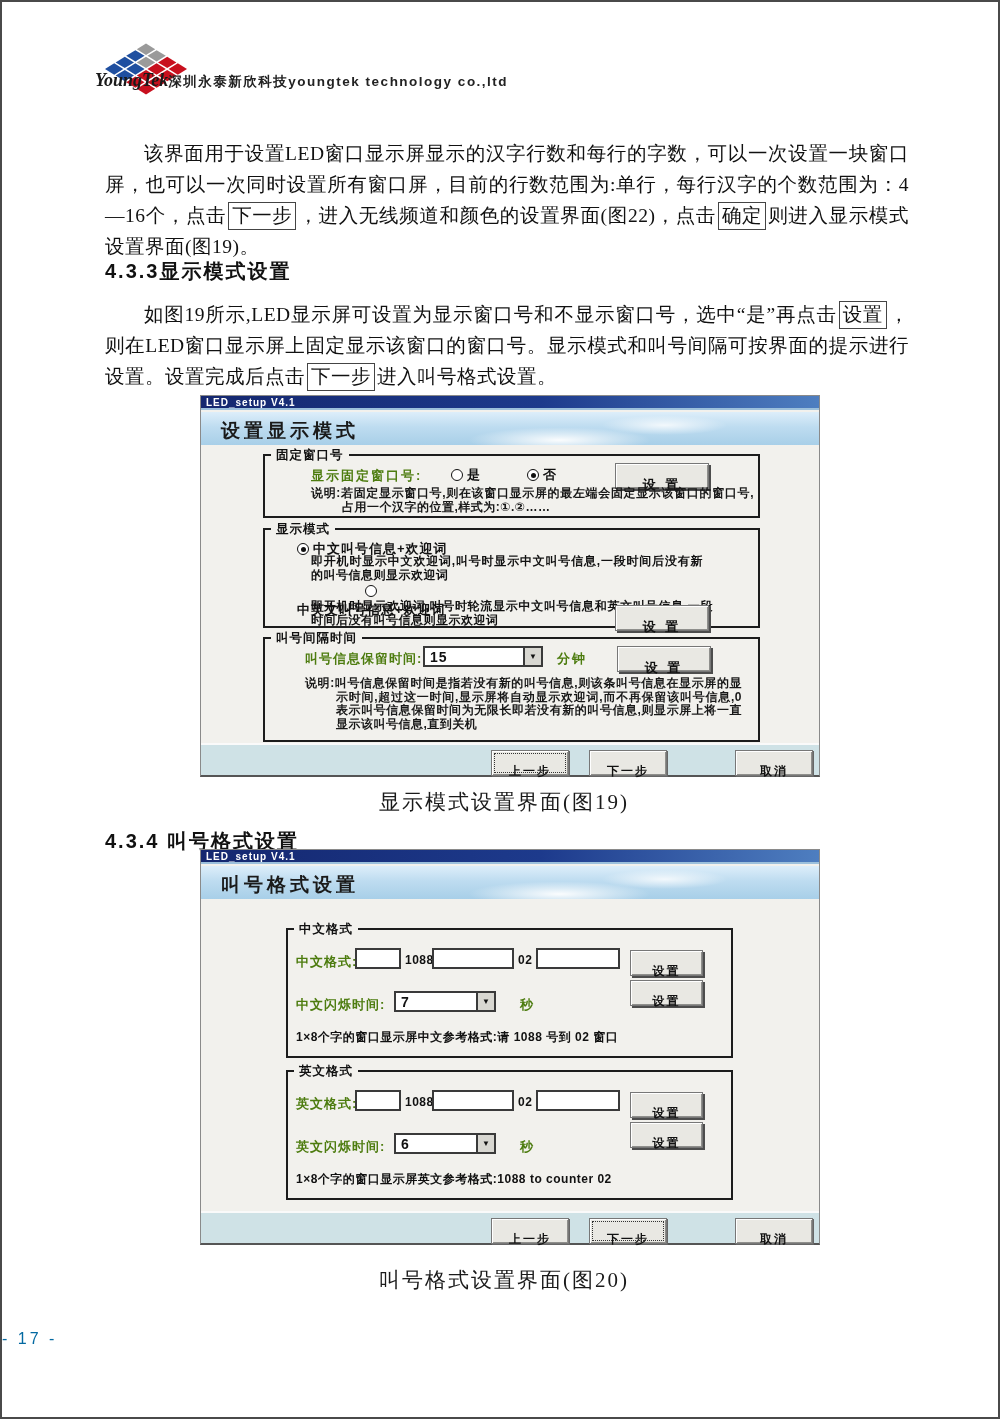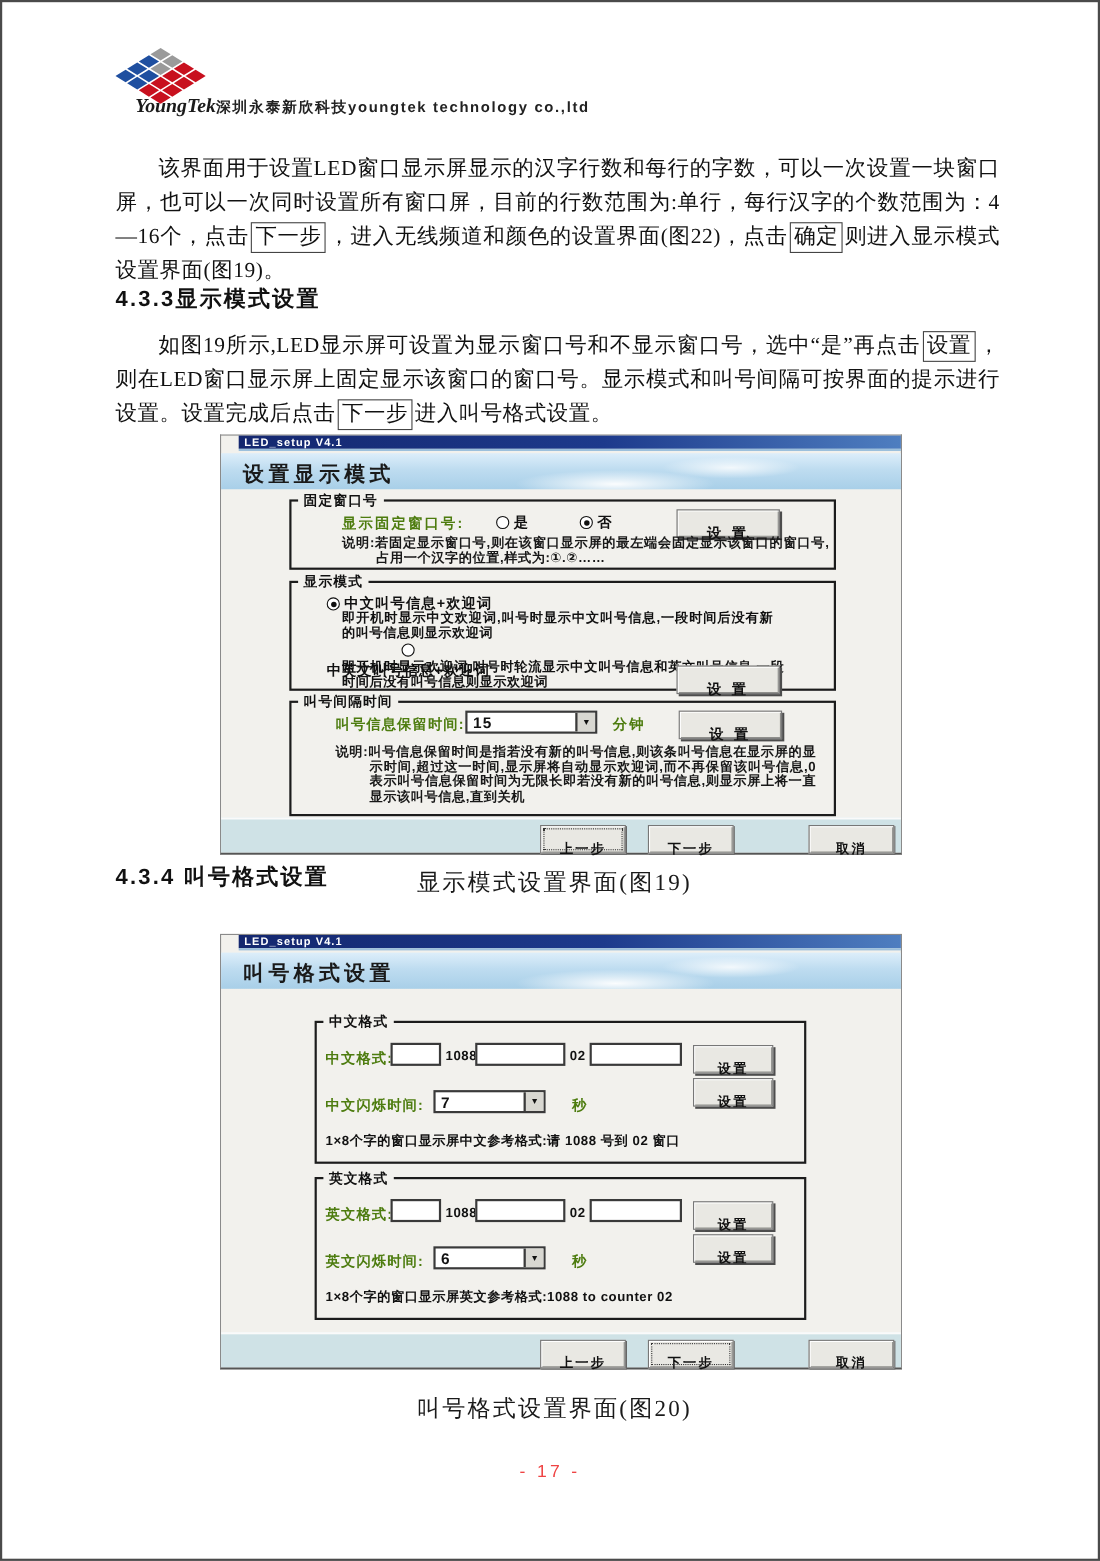--- a/index.html
+++ b/index.html
@@ -13,21 +13,21 @@
   .brand { position:absolute; left:93px; top:22px; width:420px; height:85px; }
   .logo-grid {
     position:absolute; left:22px; top:-2px;
     display:grid; grid-template-columns:repeat(4,13px); grid-auto-rows:13px; gap:2px;
     transform:translateY(18px) scaleY(0.62) rotate(45deg);
   }
   .logo-grid i { display:block; }
   .c-g { background:#9a9a9a; }
   .c-b { background:#1f4fa0; }
   .c-r { background:#c8101e; }
-  .brand-line { position:absolute; left:0; top:62px; white-space:nowrap;margin-left:28px; }
+  .brand-line { position:absolute; left:0; top:46px; white-space:nowrap; }
   .brand-youngtek {
     font-family:"Liberation Serif",serif; font-style:italic; font-weight:bold;
     font-size:18px; letter-spacing:0px; color:#1a1a1a;
   }
   .brand-rest {
     font-family:"Liberation Sans",sans-serif; font-weight:bold;
     font-size:13.5px; letter-spacing:1.5px; color:#222;
   }
 
   
@@ -40,49 +40,48 @@
   .inline-btn {
     border:1px solid #444; padding:0 3px; margin:0 2px; display:inline-block;
     text-indent:0; line-height:26px;
   }
   .doc-heading {
     position:absolute; left:103px; margin:0;
     font-family:"Liberation Sans","DejaVu Sans",sans-serif;
     font-weight:bold; font-size:20px; letter-spacing:2px; color:#111;
   }
   .h433 { top:256px; }
-  .h434 { top:782px;text-align:right; }
+  .h434 { top:826px;text-align:right; }
   .fig-caption {
     position:absolute; left:8px; right:0; text-align:center;
     font-size:21px; letter-spacing:2px; color:#1a1a1a;
   }
   .cap1 { top:786px; }
   .cap2 { top:1244px;margin-top:20px; }
   .page-num {
-    position:absolute; left:0; right:0; top:1328px; text-align:center;
-    font-family:"Liberation Sans",sans-serif; font-size:16px; letter-spacing:3px; color:#ef4444;
+    position:absolute; left:0; right:0; top:1328px; text-align:left;
+    font-family:"Liberation Sans",sans-serif; font-size:16px; letter-spacing:3px; color:#0369a1;
   }
 
   
   .app-window {
     position:absolute; left:198px; width:620px; box-sizing:border-box;
     border:1px solid #8a8a8a; border-bottom:2px solid #555;
     font-family:"Liberation Sans","DejaVu Sans",sans-serif; font-weight:bold;
     background:#f2f1ed;
   }
   .win1 { top:393px; height:382px; }
   .win2 { top:847px; height:396px; }
 
   .titlebar {
     position:absolute; left:0; right:0; top:0; height:14px;
     background:linear-gradient(90deg,#14276f 0%,#1d3a8c 55%,#4e7ec0 100%);
     border-bottom:2px solid #9cc0dc;
     color:#fff; font-size:10px; letter-spacing:1px; line-height:13px; padding-left:5px;
     box-sizing:border-box;
-    margin-left:16px;
   }
   .win-header {
     position:absolute; left:0; right:0; top:16px; height:33px; box-sizing:border-box;
     background:
       radial-gradient(ellipse 130px 18px at 58% 85%, rgba(255,255,255,0.95), rgba(255,255,255,0) 70%),
       radial-gradient(ellipse 90px 14px at 75% 40%, rgba(255,255,255,0.8), rgba(255,255,255,0) 70%),
       linear-gradient(180deg,#ddeefa 0%,#bedcf0 45%,#a8cfe8 100%);
     font-size:19px; letter-spacing:4px; color:#1a1a1a; padding:6px 0 0 20px;
   }
   .win-body { position:absolute; left:0; right:0; background:#f2f1ed; }

